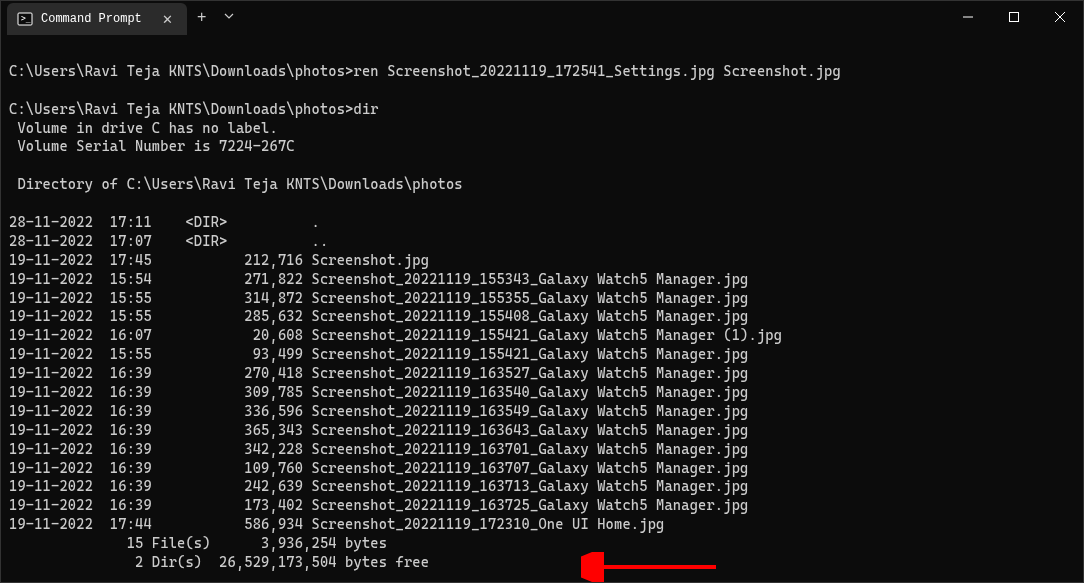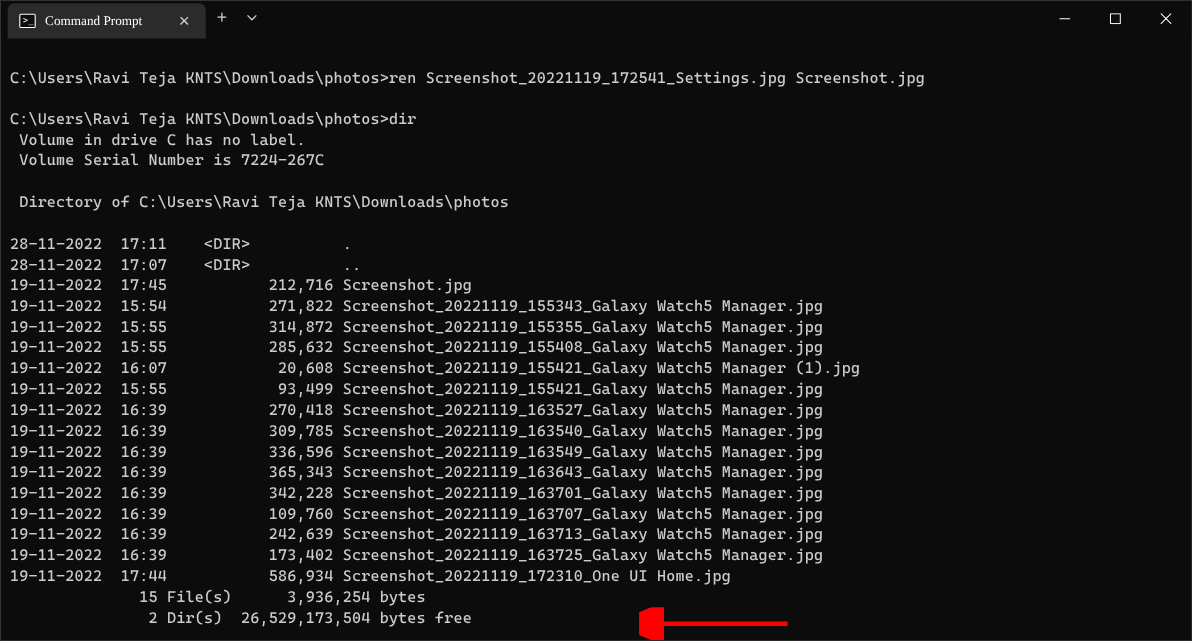--- a/index.html
+++ b/index.html
@@ -45,21 +45,21 @@
     }
     .tab-icon {
       width: 16px;
       height: 16px;
       display: flex;
       align-items: center;
       justify-content: center;
     }
     .tab-title {
       color: #ffffff;
-      font-family: Liberation Serif, serif;
+      font-family: Liberation Mono, monospace;
       font-size: 12px;
       flex: 1;
     }
     .tab-close {
       color: #cccccc;
       font-family: sans-serif;
       font-size: 13px;
       cursor: pointer;
       padding: 0 4px;
     }

